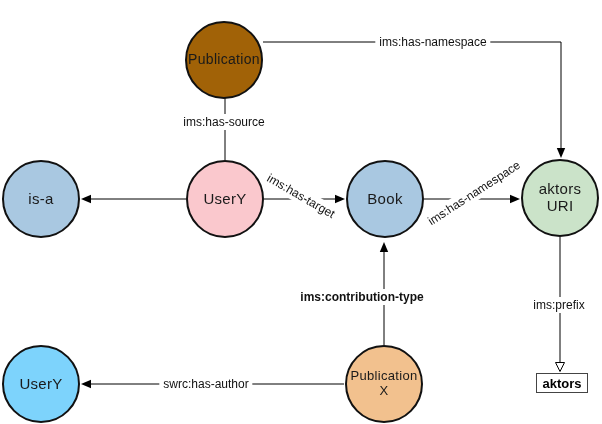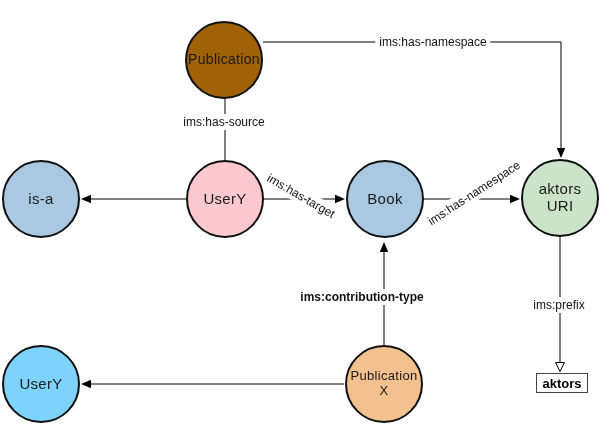--- a/index.html
+++ b/index.html
@@ -110,14 +110,15 @@
 
 
   <div class="elabel rot-down" style="left:301px; top:196px;">ims:has-target</div>
 
   <div class="elabel rot-up" style="left:474px; top:193px;">ims:has-namespace</div>
 
   <div class="elabel" style="left:559px; top:305px;">ims:prefix</div>
 
   <div class="elabel" style="left:362px; top:297px;font-weight:bold;">ims:contribution-type</div>
 
+  <div class="elabel" style="left:206px; top:384px;">swrc:has-author</div>
 
 </div>
 
 </body></html>

